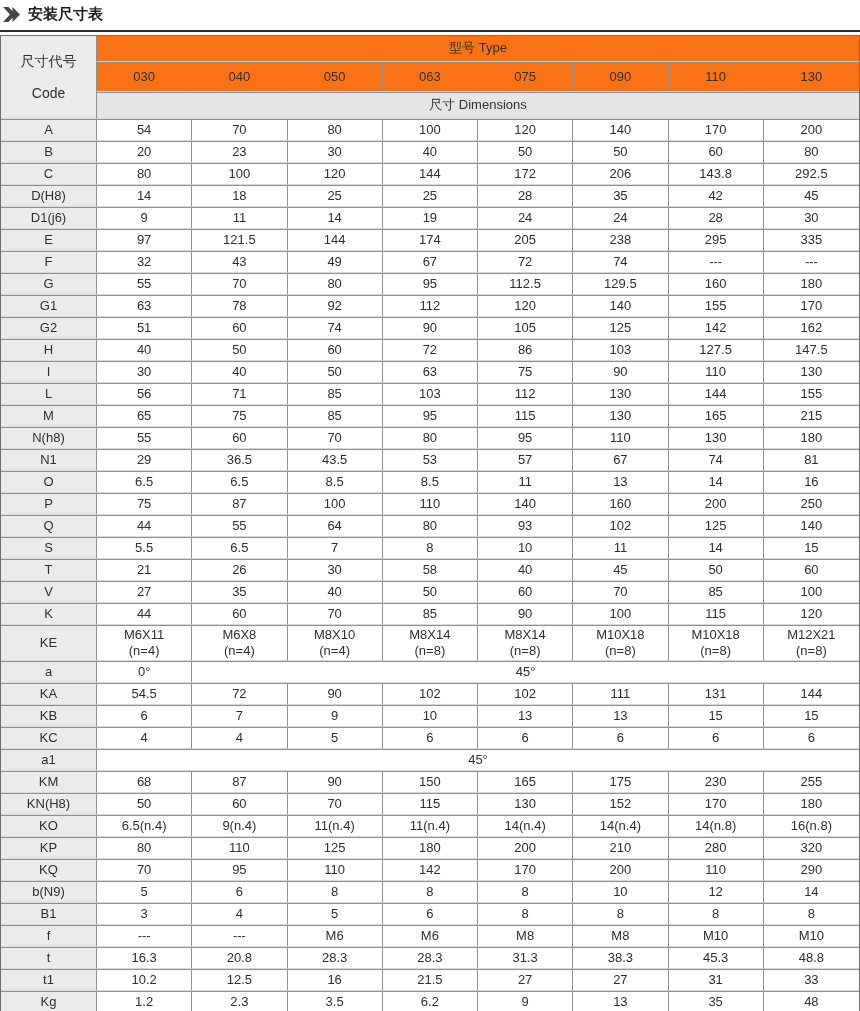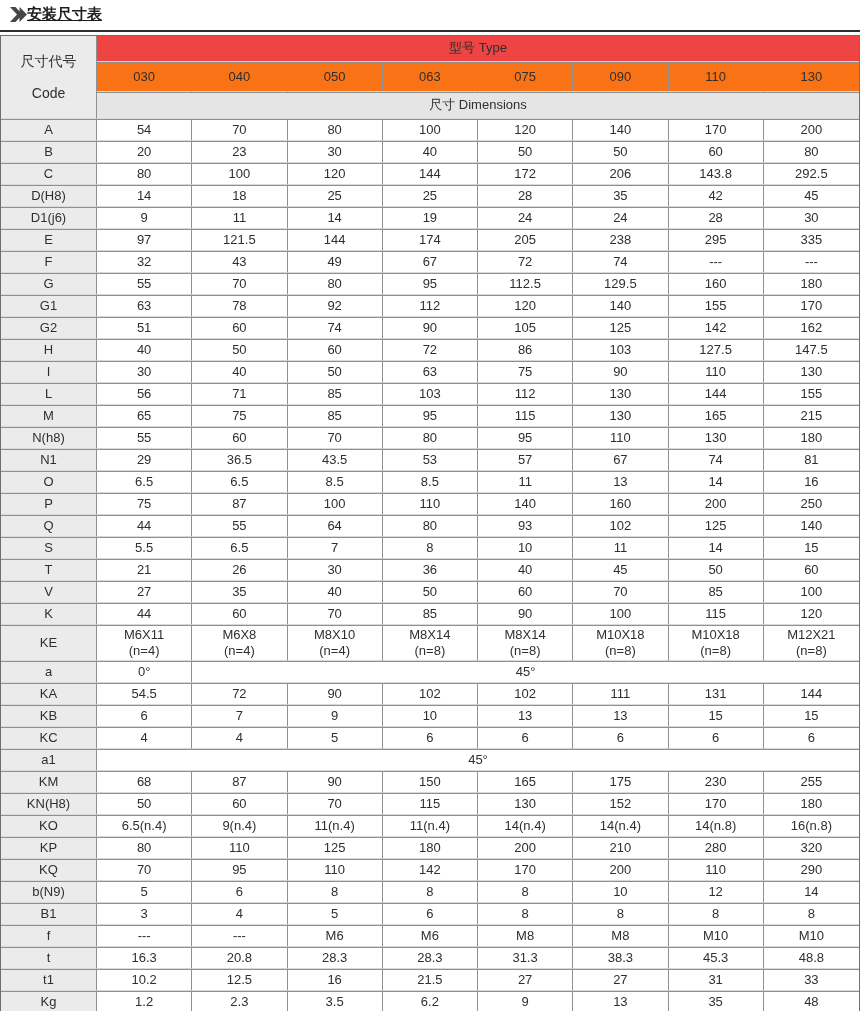--- a/index.html
+++ b/index.html
@@ -4,23 +4,23 @@
 <style>
   html,body{margin:0;padding:0;background:#ffffff;}
   body{
     width:860px;
     font-family:"Liberation Sans","DejaVu Sans",sans-serif;
     color:#2f2f2f;
     -webkit-font-smoothing:antialiased;
   }
   .page{width:860px;}
   .title-row{
-    display:flex;align-items:center;
-    padding:5px 0 6px 10px;
-    font-size:15px;font-weight:bold;color:#1d1d1d;text-decoration:underline;
+    display:flex;align-items:center;gap:8px;
+    padding:5px 0 6px 3px;
+    font-size:15px;font-weight:bold;color:#1d1d1d;
   }
   .title-row .icon{display:inline-flex;align-items:center;}
   .title-en{font-weight:bold;letter-spacing:.2px;}
   .top-rule{height:2px;background:#2e2e2e;margin:0 0 3px 0;}
   table.dims-table{
     width:860px;
     table-layout:fixed;
     border-collapse:separate;
     border-spacing:0;
     border:1px solid #6f6f6f;
@@ -39,21 +39,21 @@
     white-space:pre-line;
     overflow:hidden;
   }
   thead tr:first-child th{border-top:none;}
   th:last-child,td:last-child{border-right:none;}
   .code-head{
     background:#ebebeb;
     line-height:16px;
     font-size:14px;
   }
-  .type-head{background:#ef4444;height:17px;}
+  .type-head{background:#f97316;height:17px;}
   .type-row th{background:#f97316;height:19px;}
   .dims-head{background:#e5e5e5;height:17px;}
   tbody th.code-cell{background:#ebebeb;height:18px;}
   tbody td{background:#ffffff;height:18px;}
 </style>
 </head>
 <body>
 
 <div class="page">
 
@@ -322,21 +322,21 @@
           <td>10</td>
           <td>11</td>
           <td>14</td>
           <td>15</td>
         </tr>
         <tr>
           <th class="code-cell">T</th>
           <td>21</td>
           <td>26</td>
           <td>30</td>
-          <td>36</td>
+          <td>58</td>
           <td>40</td>
           <td>45</td>
           <td>50</td>
           <td>60</td>
         </tr>
         <tr>
           <th class="code-cell">V</th>
           <td>27</td>
           <td>35</td>
           <td>40</td>

